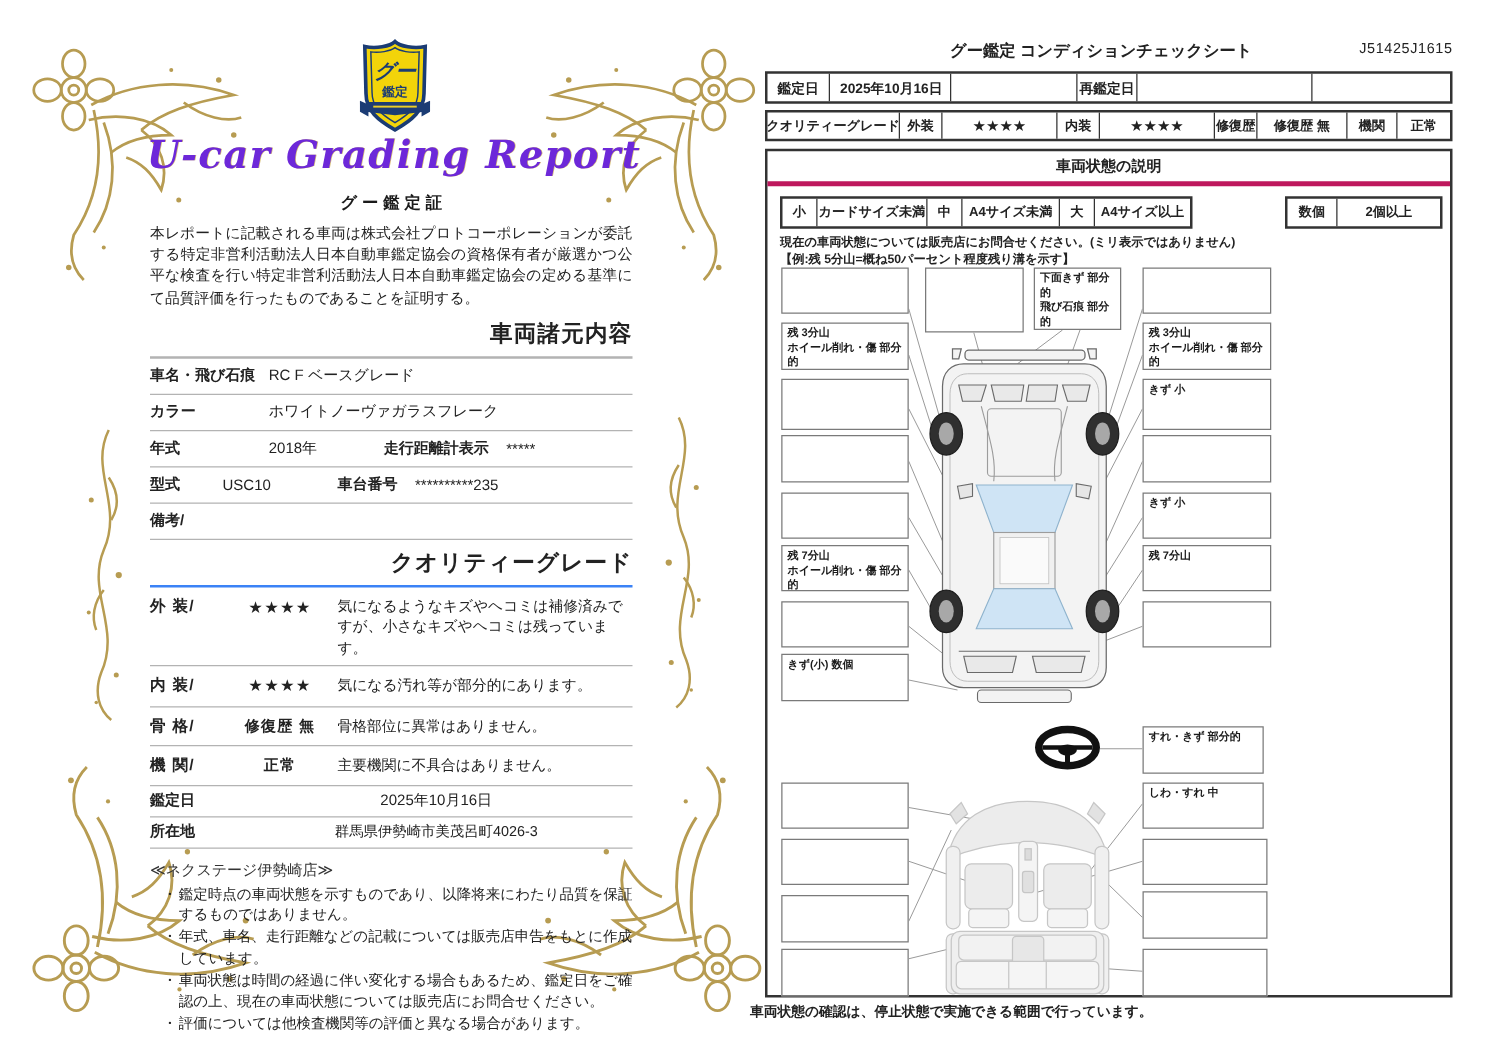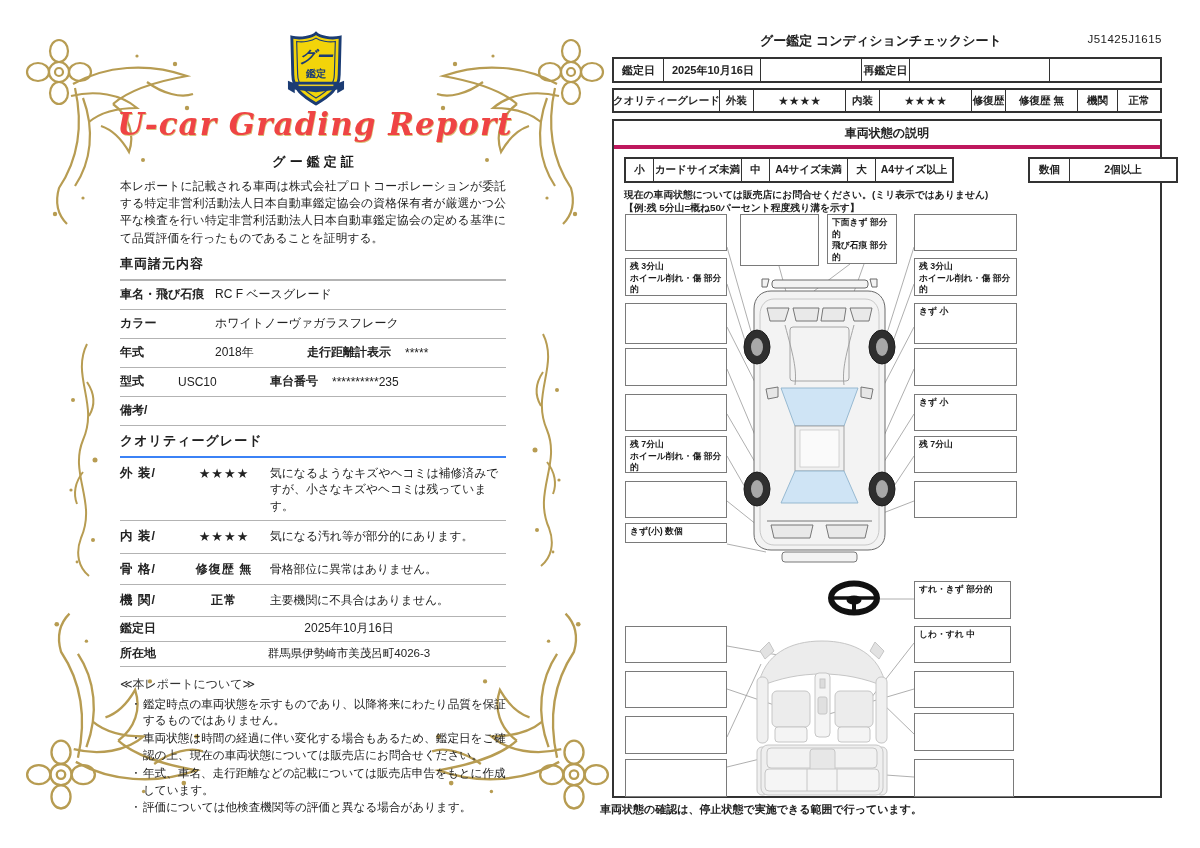--- a/index.html
+++ b/index.html
@@ -6,26 +6,26 @@
   body{width:1200px;height:848px;background:#ffffff;position:relative;overflow:hidden;
        font-family:"Liberation Sans","DejaVu Sans",sans-serif;color:#222}
   .page{position:absolute}
 
   
   #leftPage{left:35px;top:20px;width:560px;height:815px}
   .orn{position:absolute;pointer-events:none}
   .badge{position:absolute;left:252px;top:10px;width:58px;height:82px}
   .lp-title{position:absolute;top:86px;left:0;width:100%;text-align:center;
             font-family:"DejaVu Serif","Liberation Serif",serif;font-style:italic;font-weight:bold;
-            font-size:31px;color:#ef4444;letter-spacing:1px;text-shadow:0.6px 0.6px 0 #d9c27a}
+            font-size:31px;color:#6d28d9;letter-spacing:1px;text-shadow:0.6px 0.6px 0 #d9c27a}
   .lp-cert{position:absolute;top:133px;left:0;width:100%;text-align:center;
            font-size:13px;font-weight:bold;letter-spacing:4px;color:#1a1a1a}
   .lp-content{position:absolute;left:85px;top:158px;width:386px}
   .intro{font-size:11.8px;line-height:1.46;text-align:justify;margin:0 0 8px 0}
-  .sec-title{text-align:left;font-size:13px;font-weight:bold;margin:6px 0 6px;letter-spacing:1px}
+  .sec-title{text-align:right;font-size:18px;font-weight:bold;margin:6px 0 6px;letter-spacing:1px}
   .spec{border-top:2px solid #b3b3b3}
   .srow{display:flex;align-items:center;min-height:24px;border-bottom:1.5px solid #b3b3b3;
         font-size:12px;padding:2px 0}
   .slabel{width:95px;font-weight:bold;flex:none}
   .slabel.narrow{width:58px}
   .sval{flex:1}
   .sval2{width:92px;flex:none}
   .smid{font-weight:bold;flex:none;margin-right:14px}
   .grades{border-top:2px solid #3b82f6;margin-top:2px}
   .grow{display:flex;align-items:flex-start;border-bottom:1.5px solid #b3b3b3;
@@ -56,21 +56,21 @@
   .mainbox{position:absolute;left:14px;top:89px;width:550px;height:679px;
            border:2px solid #333;box-sizing:border-box}
   .mb-header{height:24px;border-bottom:4px solid #be185d;display:flex;align-items:center;
              justify-content:center;font-size:12px;font-weight:bold}
   .mb-content{position:relative;width:546px;height:651px;margin:0}
   .legend{position:absolute;display:flex;border:2px solid #333;box-sizing:border-box;height:26px;background:#fff}
   .legend>div{border-right:1px solid #333;display:flex;align-items:center;justify-content:center;
               font-size:10.5px;box-sizing:border-box;white-space:nowrap;overflow:hidden}
   .legend>div:last-child{border-right:none}
   #legendSize{left:10px;top:8px;width:330px}
-  #legendCount{left:414px;top:8px;width:150px}
+  #legendCount{left:414px;top:8px;width:126px}
   .tire-notes{position:absolute;left:10px;top:39px;font-size:9.8px;line-height:1.35;font-weight:bold}
   .callout{position:absolute;border:1px solid #7a7a7a;background:#fff;box-sizing:border-box;
            font-size:8.8px;font-weight:bold;line-height:1.32;padding:2px 4px;
            white-space:pre-line;overflow:hidden;color:#1a1a1a;z-index:2}
   .notes-panel{position:absolute;left:410px;top:65px;width:130px;height:580px;border:1.5px solid #555;
                box-sizing:border-box;padding:6px 5px;font-size:9.3px;font-weight:bold;
                white-space:pre-line;line-height:1.45;z-index:2}
   .diagram-svg{position:absolute;left:0;top:0;width:546px;height:651px;z-index:1}
   .rp-footer{position:absolute;left:2px;top:772px;font-size:11px;font-weight:bold}
 </style>
@@ -213,25 +213,25 @@
       <div class="irow">
         <span class="ilabel">鑑定日</span>
         <span class="ival">2025年10月16日</span>
       </div>
       <div class="irow">
         <span class="ilabel">所在地</span>
         <span class="ival" style="font-size:11.5px">群馬県伊勢崎市美茂呂町4026-3</span>
       </div>
     </div>
 
-    <div class="about-title">≪本レポートについて≫</div>
+    <div class="about-title">≪ネクステージ伊勢崎店≫</div>
     <ul class="about">
       <li>鑑定時点の車両状態を示すものであり、以降将来にわたり品質を保証するものではありません。</li>
+      <li>年式、車名、走行距離などの記載については販売店申告をもとに作成しています。</li>
       <li>車両状態は時間の経過に伴い変化する場合もあるため、鑑定日をご確認の上、現在の車両状態については販売店にお問合せください。</li>
-      <li>年式、車名、走行距離などの記載については販売店申告をもとに作成しています。</li>
       <li>評価については他検査機関等の評価と異なる場合があります。</li>
     </ul>
 
   </div>
 </div>
 
 <div class="page" id="rightPage">
   <div class="rp-titlebar">
     <div class="rp-title">グー鑑定 コンディションチェックシート</div>
     <div class="rp-docno">J51425J1615</div>
@@ -395,21 +395,21 @@
 
       <div class="callout" style="left:11px;top:65px;width:102px;height:37px"></div>
       <div class="callout" style="left:11px;top:109px;width:102px;height:38px">残 3分山
 ホイール削れ・傷 部分的</div>
       <div class="callout" style="left:11px;top:154px;width:102px;height:41px"></div>
       <div class="callout" style="left:11px;top:199px;width:102px;height:38px"></div>
       <div class="callout" style="left:11px;top:245px;width:102px;height:37px"></div>
       <div class="callout" style="left:11px;top:287px;width:102px;height:37px">残 7分山
 ホイール削れ・傷 部分的</div>
       <div class="callout" style="left:11px;top:332px;width:102px;height:37px"></div>
-      <div class="callout" style="left:11px;top:374px;width:102px;height:20px">きず(小) 数個</div>
+      <div class="callout" style="left:11px;top:374px;width:102px;height:38px">きず(小) 数個</div>
 
       <div class="callout" style="left:300px;top:65px;width:103px;height:37px"></div>
       <div class="callout" style="left:300px;top:109px;width:103px;height:38px">残 3分山
 ホイール削れ・傷 部分的</div>
       <div class="callout" style="left:300px;top:154px;width:103px;height:41px">きず 小</div>
       <div class="callout" style="left:300px;top:199px;width:103px;height:38px"></div>
       <div class="callout" style="left:300px;top:245px;width:103px;height:37px">きず 小</div>
       <div class="callout" style="left:300px;top:287px;width:103px;height:37px">残 7分山</div>
       <div class="callout" style="left:300px;top:332px;width:103px;height:37px"></div>
 

